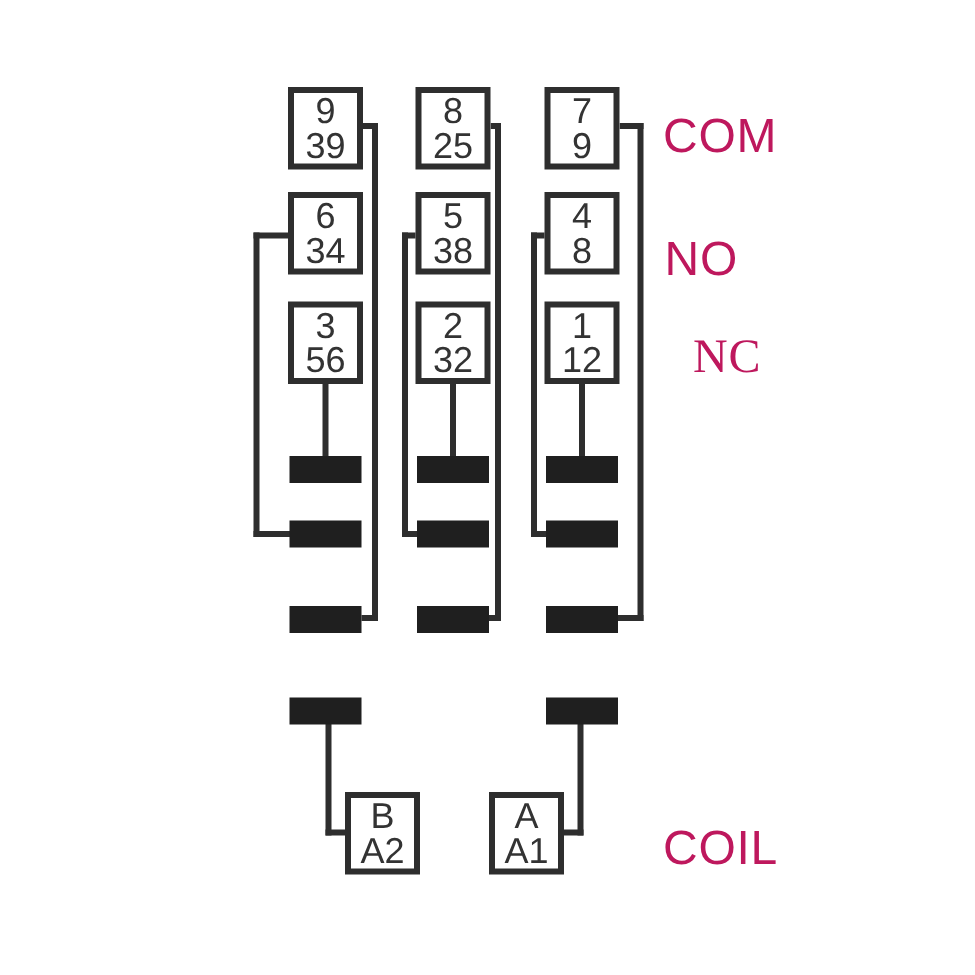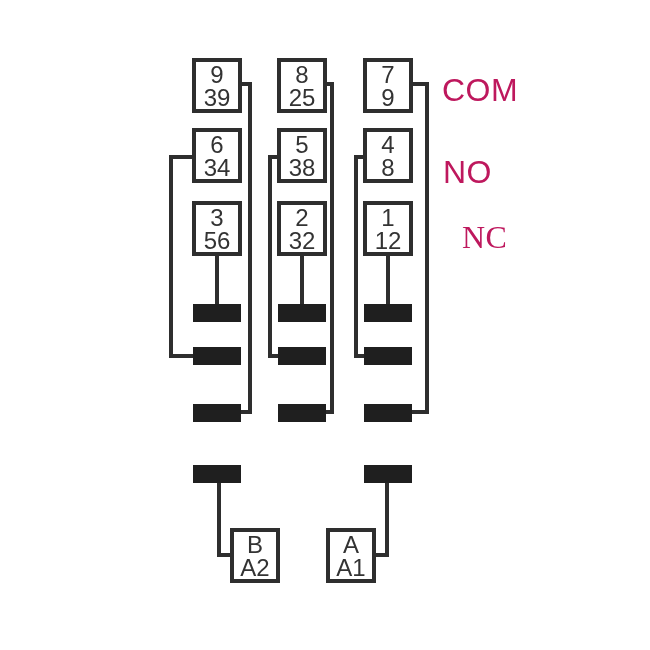--- a/index.html
+++ b/index.html
@@ -127,14 +127,15 @@
     <span>A2</span>
   </div>
   <div class="box" style="left:326px;top:528px;">
     <span>A</span>
     <span>A1</span>
   </div>
 
   <div class="lbl" style="left:442px;top:76px;">COM</div>
   <div class="lbl" style="left:443px;top:158px;">NO</div>
   <div class="lbl" style="left:462px;top:223px;font-family:Liberation Serif, serif;">NC</div>
+  <div class="lbl" style="left:442px;top:551px;">COIL</div>
 
 </div>
 
 </body></html>

